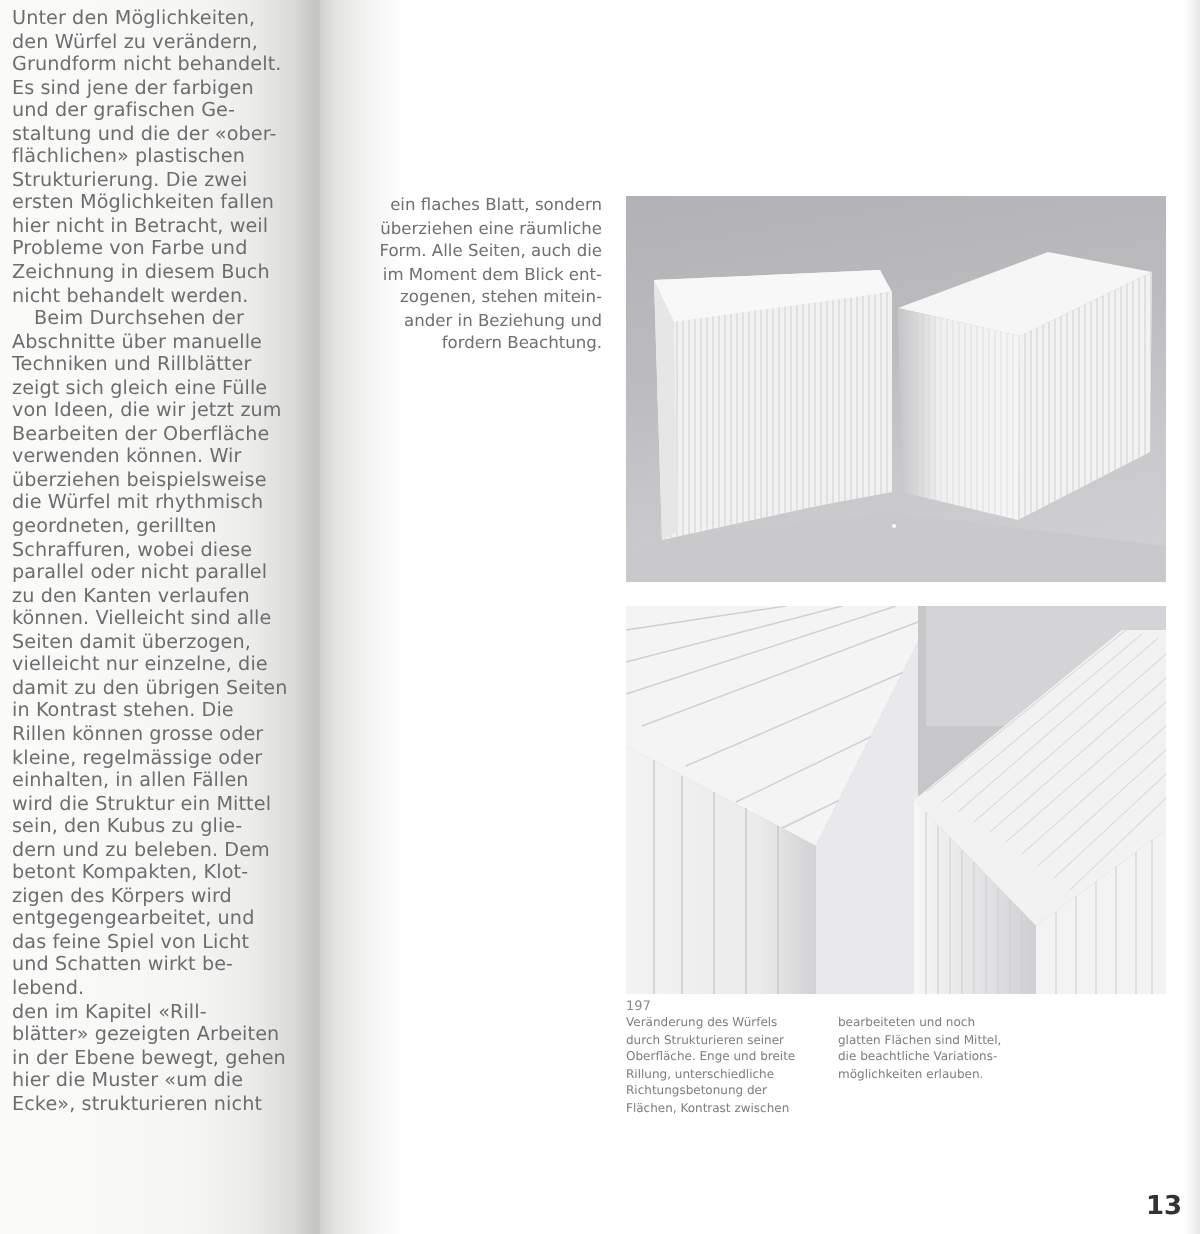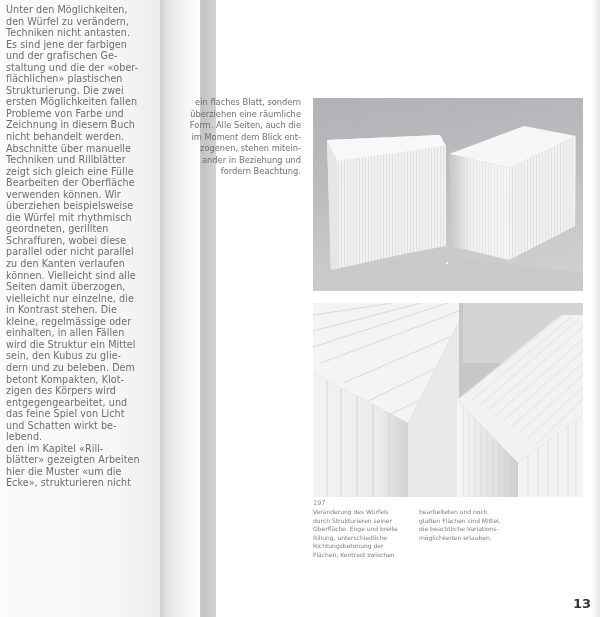--- a/index.html
+++ b/index.html
@@ -8,21 +8,20 @@
     background: #ffffff;
     font-family: "DejaVu Sans", sans-serif;
     color: #6a6a6a;
   }
   .spread { position: absolute; left: 0; top: 0; width: 600px; height: 617px; }
 
   
   .left-page {
     position: absolute; left: 0; top: 0; width: 168px; height: 617px;
     background: linear-gradient(to right, #fbfbfa 0%, #f6f6f5 55%, #ececeb 75%, #d9d9d8 88%, #c4c4c3 94%, #d2d2d1 100%);
-    padding-left: 48px;
   }
   .gutter {
     position: absolute; left: 160px; top: 0; width: 40px; height: 617px;
     background: linear-gradient(to right, #d0d0cf 0%, #e4e4e3 20%, #f3f3f2 55%, #fdfdfd 100%);
   }
   .left-text {
     position: absolute; left: 6px; top: 4px; width: 145px;
     font-size: 9.6px; line-height: 11.55px; letter-spacing: 0.05px;
     color: #6d6d6d;
   }
@@ -68,62 +67,68 @@
 </head>
 <body>
 
 <div class="spread">
 
   <div class="left-page">
     <div class="left-text">
       <div>
         <span class="ln">Unter den Möglichkeiten,</span>
         <span class="ln">den Würfel zu verändern,</span>
-        <span class="ln">Techniken nicht antasten.</span>
+        <span class="ln">Grundform nicht behandelt.</span>
         <span class="ln">Es sind jene der farbigen</span>
         <span class="ln">und der grafischen Ge-</span>
         <span class="ln">staltung und die der «ober-</span>
         <span class="ln">flächlichen» plastischen</span>
         <span class="ln">Strukturierung. Die zwei</span>
         <span class="ln">ersten Möglichkeiten fallen</span>
+        <span class="ln">hier nicht in Betracht, weil</span>
         <span class="ln">Probleme von Farbe und</span>
         <span class="ln">Zeichnung in diesem Buch</span>
         <span class="ln">nicht behandelt werden.</span>
       </div>
       <div>
+        <span class="ln indent">Beim Durchsehen der</span>
         <span class="ln">Abschnitte über manuelle</span>
         <span class="ln">Techniken und Rillblätter</span>
         <span class="ln">zeigt sich gleich eine Fülle</span>
+        <span class="ln">von Ideen, die wir jetzt zum</span>
         <span class="ln">Bearbeiten der Oberfläche</span>
         <span class="ln">verwenden können. Wir</span>
         <span class="ln">überziehen beispielsweise</span>
         <span class="ln">die Würfel mit rhythmisch</span>
         <span class="ln">geordneten, gerillten</span>
         <span class="ln">Schraffuren, wobei diese</span>
         <span class="ln">parallel oder nicht parallel</span>
         <span class="ln">zu den Kanten verlaufen</span>
         <span class="ln">können. Vielleicht sind alle</span>
         <span class="ln">Seiten damit überzogen,</span>
         <span class="ln">vielleicht nur einzelne, die</span>
+        <span class="ln">damit zu den übrigen Seiten</span>
         <span class="ln">in Kontrast stehen. Die</span>
+        <span class="ln">Rillen können grosse oder</span>
         <span class="ln">kleine, regelmässige oder</span>
         <span class="ln">einhalten, in allen Fällen</span>
         <span class="ln">wird die Struktur ein Mittel</span>
         <span class="ln">sein, den Kubus zu glie-</span>
         <span class="ln">dern und zu beleben. Dem</span>
         <span class="ln">betont Kompakten, Klot-</span>
         <span class="ln">zigen des Körpers wird</span>
         <span class="ln">entgegengearbeitet, und</span>
         <span class="ln">das feine Spiel von Licht</span>
         <span class="ln">und Schatten wirkt be-</span>
         <span class="ln">lebend.</span>
       </div>
       <div>
         <span class="ln">den im Kapitel «Rill-</span>
         <span class="ln">blätter» gezeigten Arbeiten</span>
+        <span class="ln">in der Ebene bewegt, gehen</span>
         <span class="ln">hier die Muster «um die</span>
         <span class="ln">Ecke», strukturieren nicht</span>
       </div>
     </div>
   </div>
 
   <div class="gutter"></div>
 
   <div class="right-page">
 

